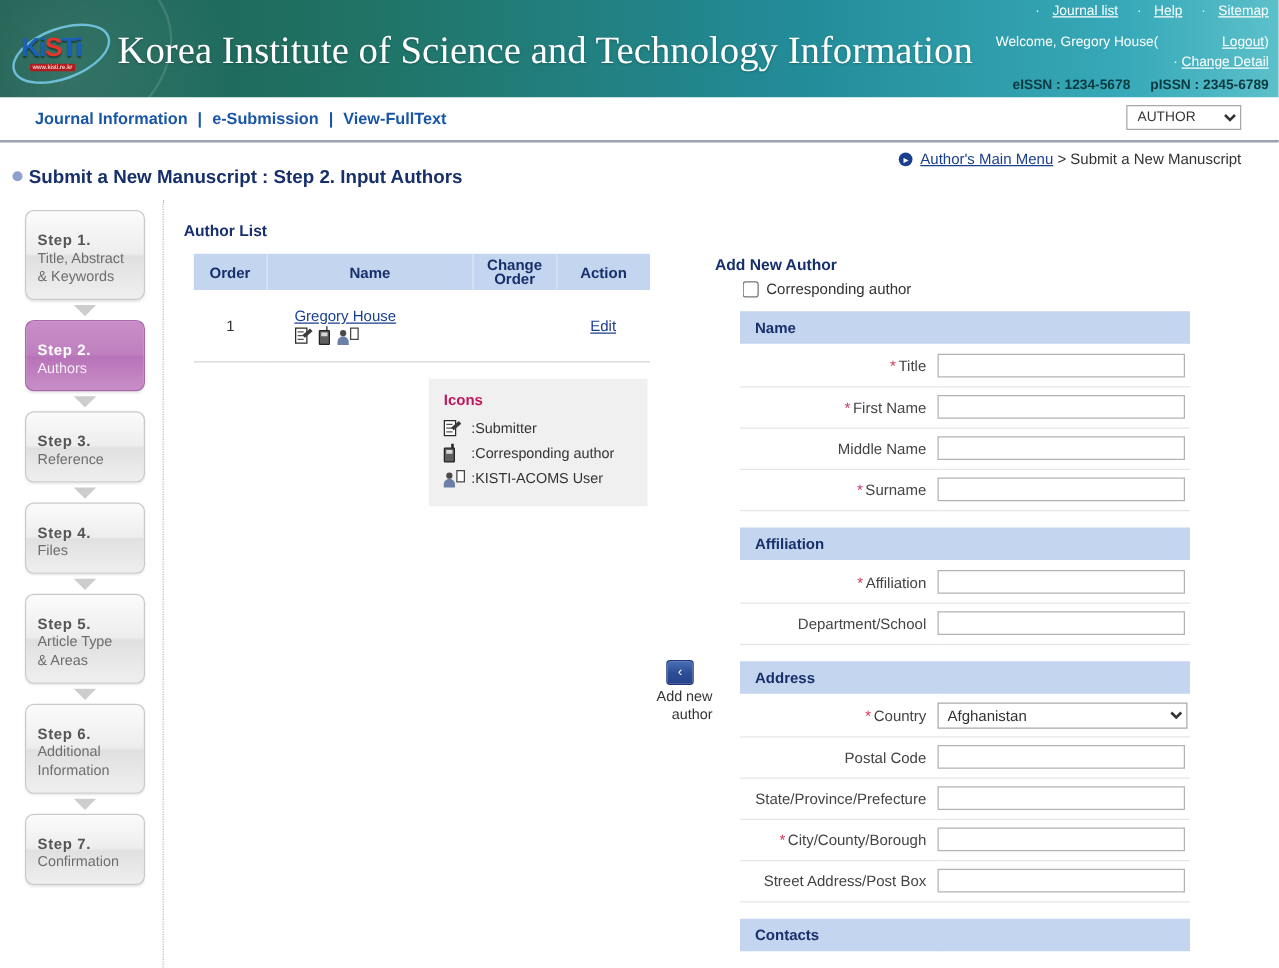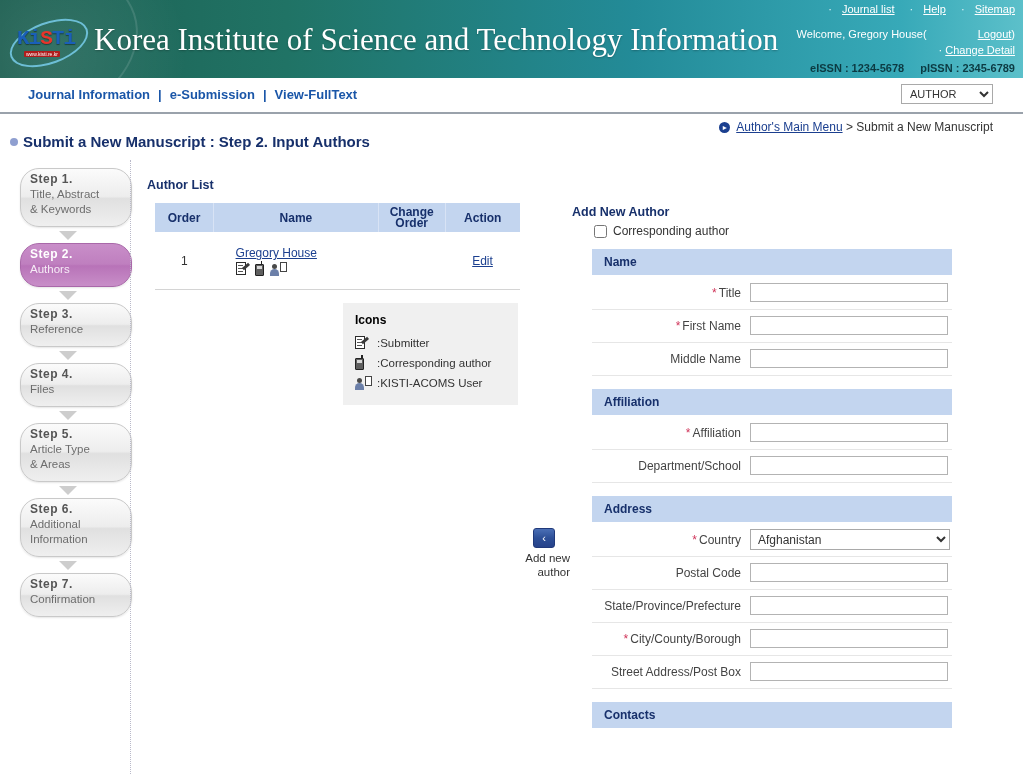--- a/index.html
+++ b/index.html
@@ -45,21 +45,21 @@
   .logo-ring {
     position: absolute; left: 0; top: 2px;
     width: 82px; height: 42px;
     border: 2px solid rgba(120,205,235,0.85);
     border-radius: 50%;
     transform: rotate(-20deg);
   }
   .logo-text {
     position: absolute;
     left: 9px; top: 8px;
-    font-family: Liberation Mono, monospace;
+    font-family: Liberation Sans, sans-serif;
     font-size: 21px;
     font-weight: bold;
     letter-spacing: -1px;
     line-height: 1;
     text-shadow: 0 1px 1px rgba(0,0,0,0.4);
   }
   .logo-text .k { color: #1a5fb8; }
   .logo-text .s { color: #e8342a; }
   .logo-text .t { color: #1a5fb8; }
   .logo-text .i2 { color: #1a5fb8; }
@@ -190,25 +190,25 @@
     vertical-align: 1px;
   }
 
   
   .steps {
     position: absolute;
     left: 20px; top: 168px;
     width: 96px;
   }
   .step-box {
-    width: 112px;
+    width: 96px;
     border: 1px solid #c9c9c9;
-    border-radius: 19px;
+    border-radius: 7px;
     background: linear-gradient(to bottom, #fbfbfb 0%, #ededed 48%, #e0e0e0 52%, #efefef 100%);
-    padding: 3px 9px 9px 9px;
+    padding: 16px 9px 9px 9px;
     box-shadow: 0 1px 2px rgba(0,0,0,0.10);
   }
   .step-box .s-num {
     font-size: 12px;
     font-weight: bold;
     color: #555555;
     line-height: 15px;
     letter-spacing: 0.5px;
   }
   .step-box .s-label {
@@ -352,21 +352,21 @@
     position: absolute;
     left: 343px; top: 303px;
     width: 175px;
     background: #f0f0f0;
     padding: 10px 12px 12px 12px;
   }
   .icons-box h4 {
     margin: 0 0 6px 0;
     font-size: 12px;
     font-weight: bold;
-    color: #000000;
+    color: #be185d;
   }
   .icons-row {
     display: flex;
     align-items: center;
     height: 20px;
     font-size: 11.5px;
     color: #333333;
   }
   .icons-row .ic-wrap { width: 22px; display: flex; align-items: center; }
 
@@ -684,20 +684,24 @@
       <td class="ctl"><input class="txt" type="text" style=""></td>
     </tr>
     <tr class="fld-row">
       <td class="lbl"><span class="req">*</span><span>First Name</span></td>
       <td class="ctl"><input class="txt" type="text" style=""></td>
     </tr>
     <tr class="fld-row">
       <td class="lbl"><span>Middle Name</span></td>
       <td class="ctl"><input class="txt" type="text" style=""></td>
     </tr>
+    <tr class="fld-row">
+      <td class="lbl"><span class="req">*</span><span>Surname</span></td>
+      <td class="ctl"><input class="txt" type="text" style=""></td>
+    </tr>
 
     <tr class="spacer-row">
         <td colspan="2"></td>
       </tr>
 
     <tr class="sec-head">
       <td colspan="2">Affiliation</td>
     </tr>
     <tr class="fld-row">
       <td class="lbl"><span class="req">*</span><span>Affiliation</span></td>

